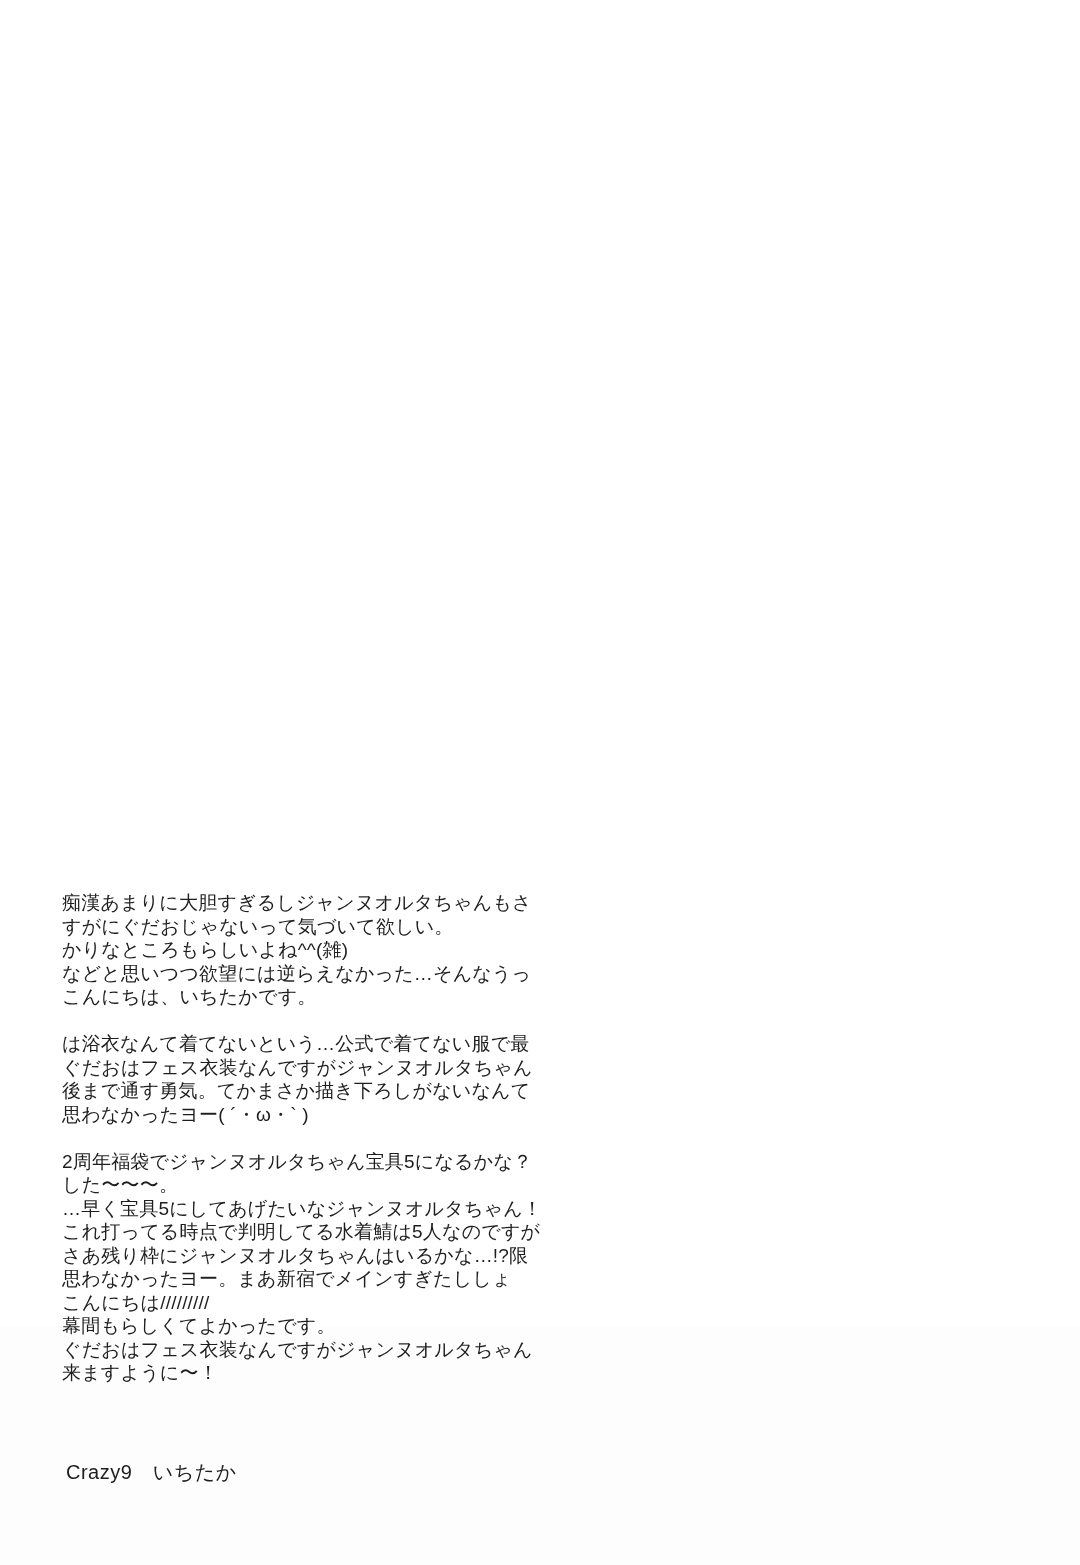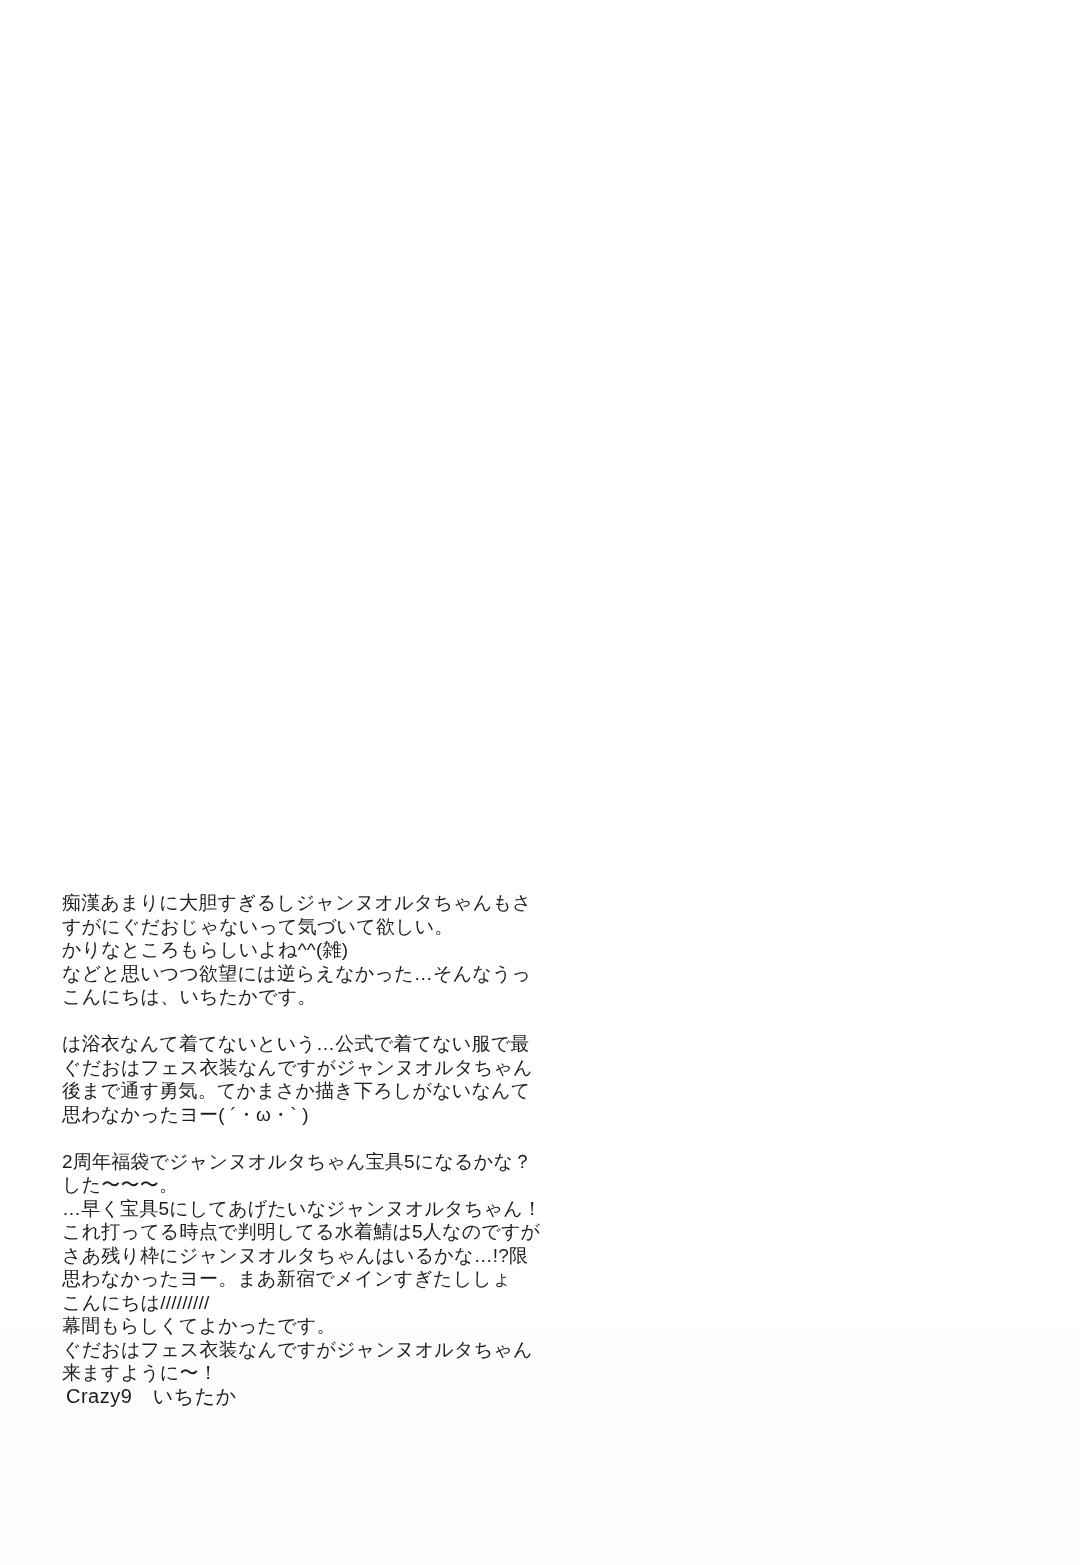--- a/index.html
+++ b/index.html
@@ -32,21 +32,21 @@
   }
   .para .line {
     height: 23.5px;
   }
   .para-gap {
     height: 23.5px;
   }
   .signature {
     position: absolute;
     left: 66px;
-    top: 1384px;
+    top: 1460px;
     color: #1e1e1e;
     font-size: 20px;
     line-height: 24px;
     letter-spacing: 0.5px;
     white-space: nowrap;
   }
 </style>
 </head>
 <body>
 

